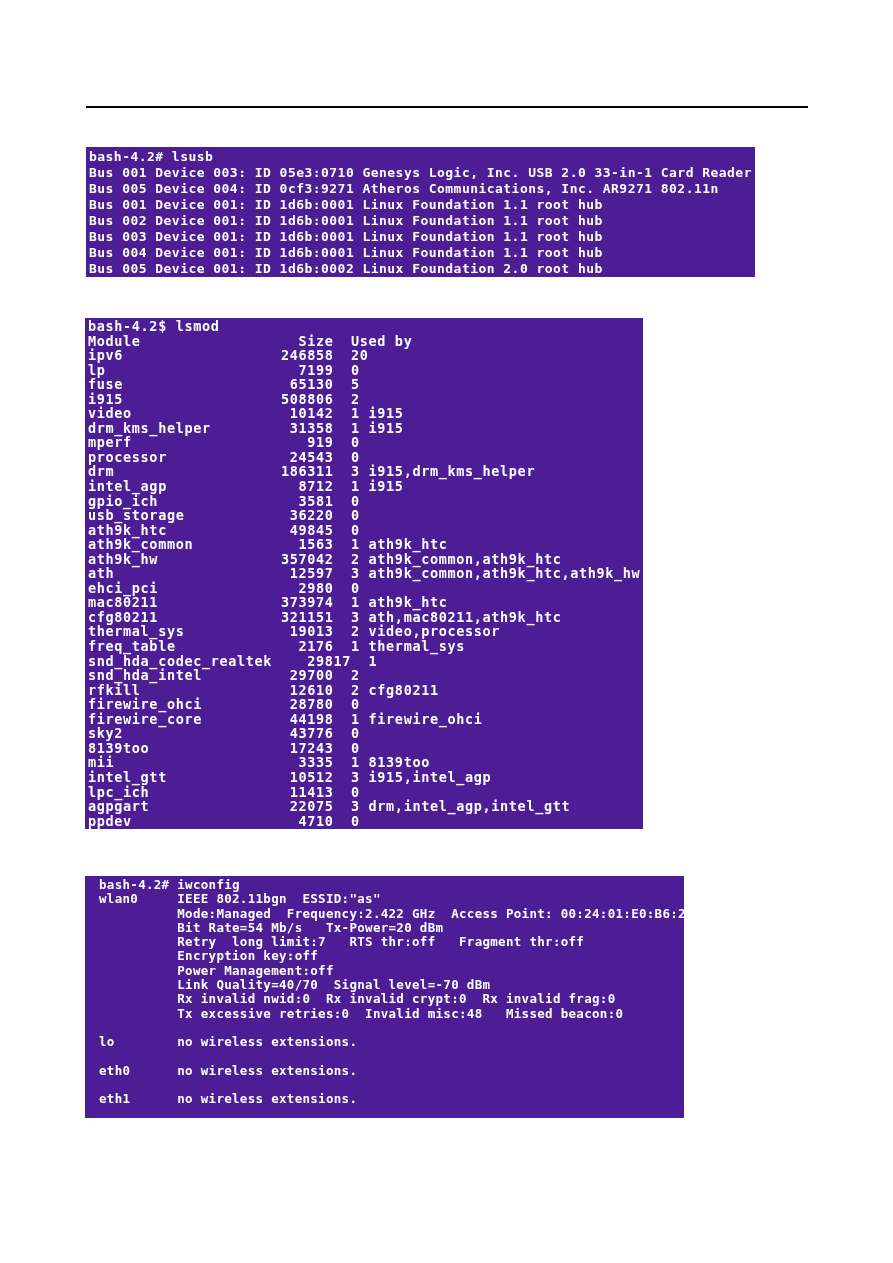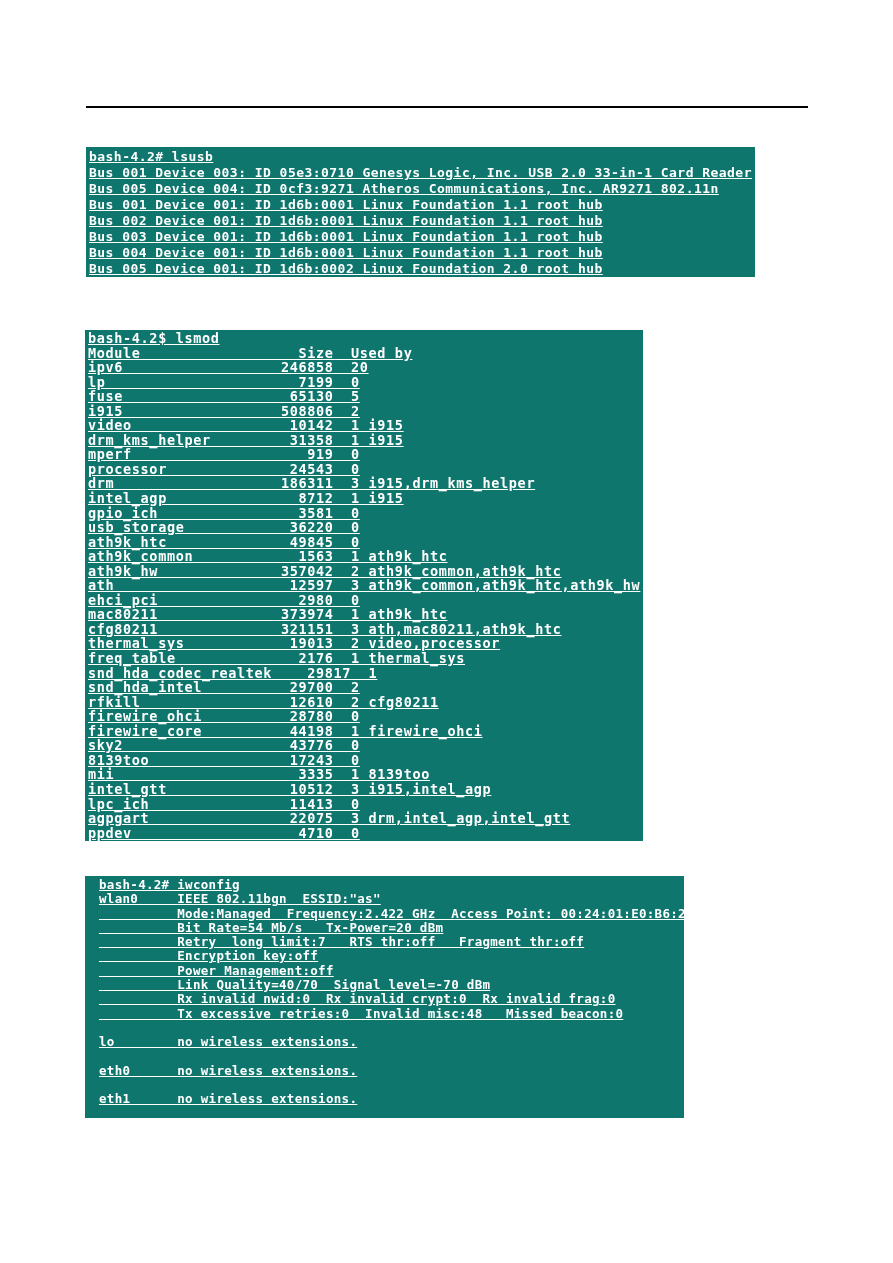--- a/index.html
+++ b/index.html
@@ -14,42 +14,40 @@
   .header-rule {
     position: absolute;
     left: 86px;
     top: 106px;
     width: 722px;
     height: 1.5px;
     background: #000000;
   }
   .term {
     position: absolute;
-    background: #0f766e;
+    background: #4c1d95;
     color: #ffffff;
     font-family: "DejaVu Sans Mono", "Liberation Mono", monospace;
     font-weight: bold;
     white-space: pre;
     overflow: hidden;
-    text-decoration: underline;
   }
   .term-lsusb {
     left: 86px; top: 147px;
     width: 669px; height: 130px;
     font-size: 13px; line-height: 16px;
     letter-spacing: 0.46px;
     padding: 2px 0 0 3px;
   }
   .term-lsmod {
     left: 85px; top: 318px;
     width: 558px; height: 511px;
     font-size: 13.5px; line-height: 14.55px;
     letter-spacing: 0.64px;
     padding: 1px 0 4px 3px;
-    margin-top: 12px;
   }
   .term-iwconfig {
     left: 85px; top: 876px;
     width: 599px; height: 242px;
     font-size: 12.5px; line-height: 14.3px;
     letter-spacing: 0.3px;
     padding: 2px 0 0 14px;
   }
 </style>
 </head>

